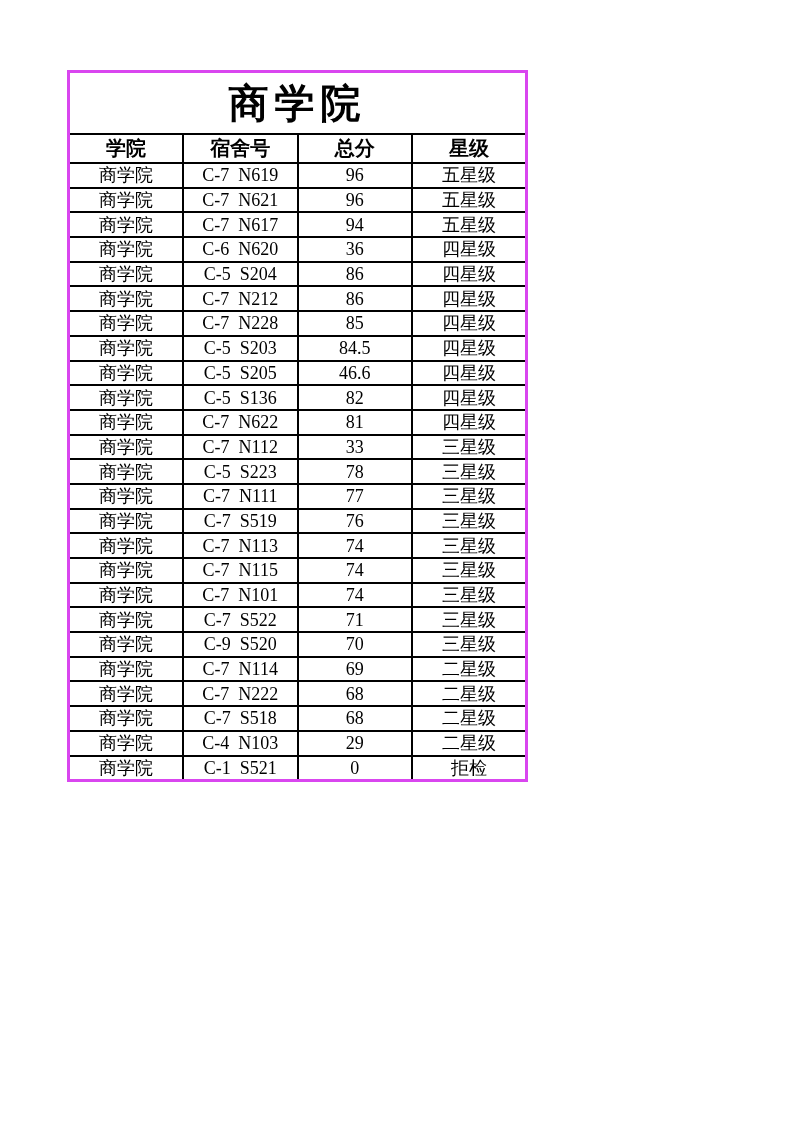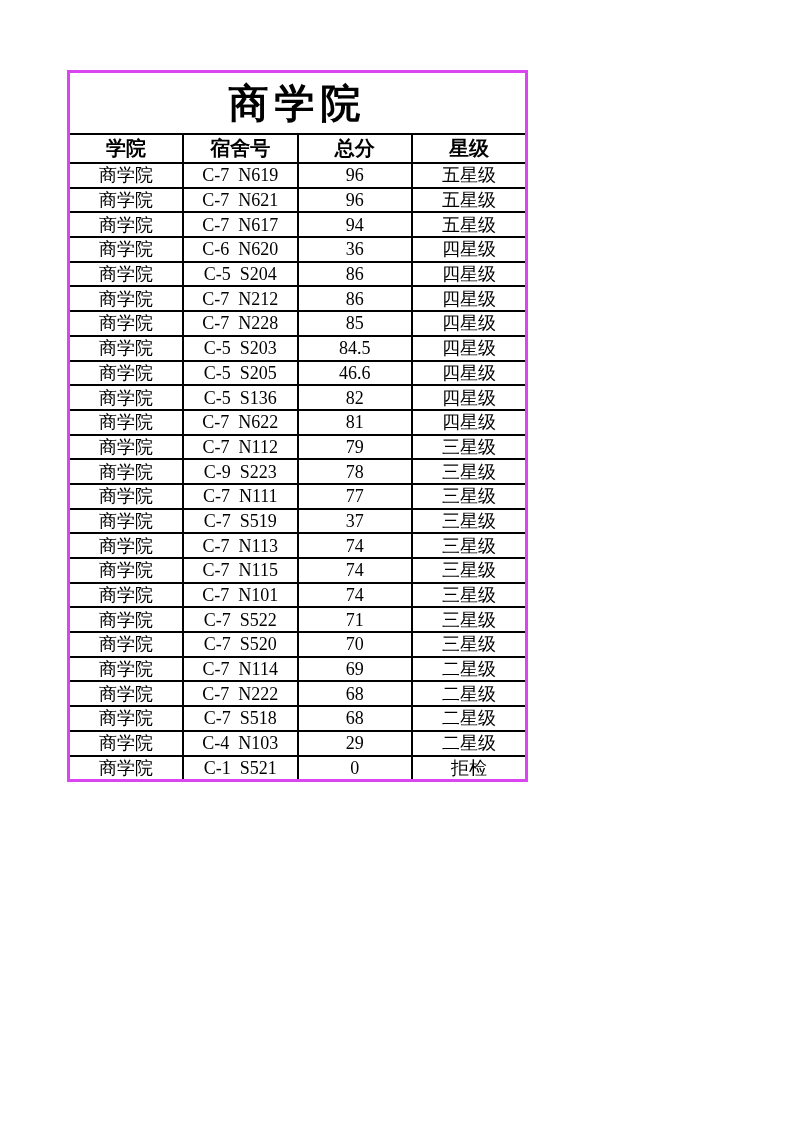--- a/index.html
+++ b/index.html
@@ -149,42 +149,42 @@
   <tr>
     <td>商学院</td>
     <td>C-7  N622</td>
     <td>81</td>
     <td>四星级</td>
   </tr>
 
   <tr>
     <td>商学院</td>
     <td>C-7  N112</td>
-    <td>79</td>
-    <td>三星级</td>
-  </tr>
-
-  <tr>
-    <td>商学院</td>
-    <td>C-9  S223</td>
+    <td>33</td>
+    <td>三星级</td>
+  </tr>
+
+  <tr>
+    <td>商学院</td>
+    <td>C-5  S223</td>
     <td>78</td>
     <td>三星级</td>
   </tr>
 
   <tr>
     <td>商学院</td>
     <td>C-7  N111</td>
     <td>77</td>
     <td>三星级</td>
   </tr>
 
   <tr>
     <td>商学院</td>
     <td>C-7  S519</td>
-    <td>37</td>
+    <td>76</td>
     <td>三星级</td>
   </tr>
 
   <tr>
     <td>商学院</td>
     <td>C-7  N113</td>
     <td>74</td>
     <td>三星级</td>
   </tr>
 
@@ -204,21 +204,21 @@
 
   <tr>
     <td>商学院</td>
     <td>C-7  S522</td>
     <td>71</td>
     <td>三星级</td>
   </tr>
 
   <tr>
     <td>商学院</td>
-    <td>C-7  S520</td>
+    <td>C-9  S520</td>
     <td>70</td>
     <td>三星级</td>
   </tr>
 
   <tr>
     <td>商学院</td>
     <td>C-7  N114</td>
     <td>69</td>
     <td>二星级</td>
   </tr>

